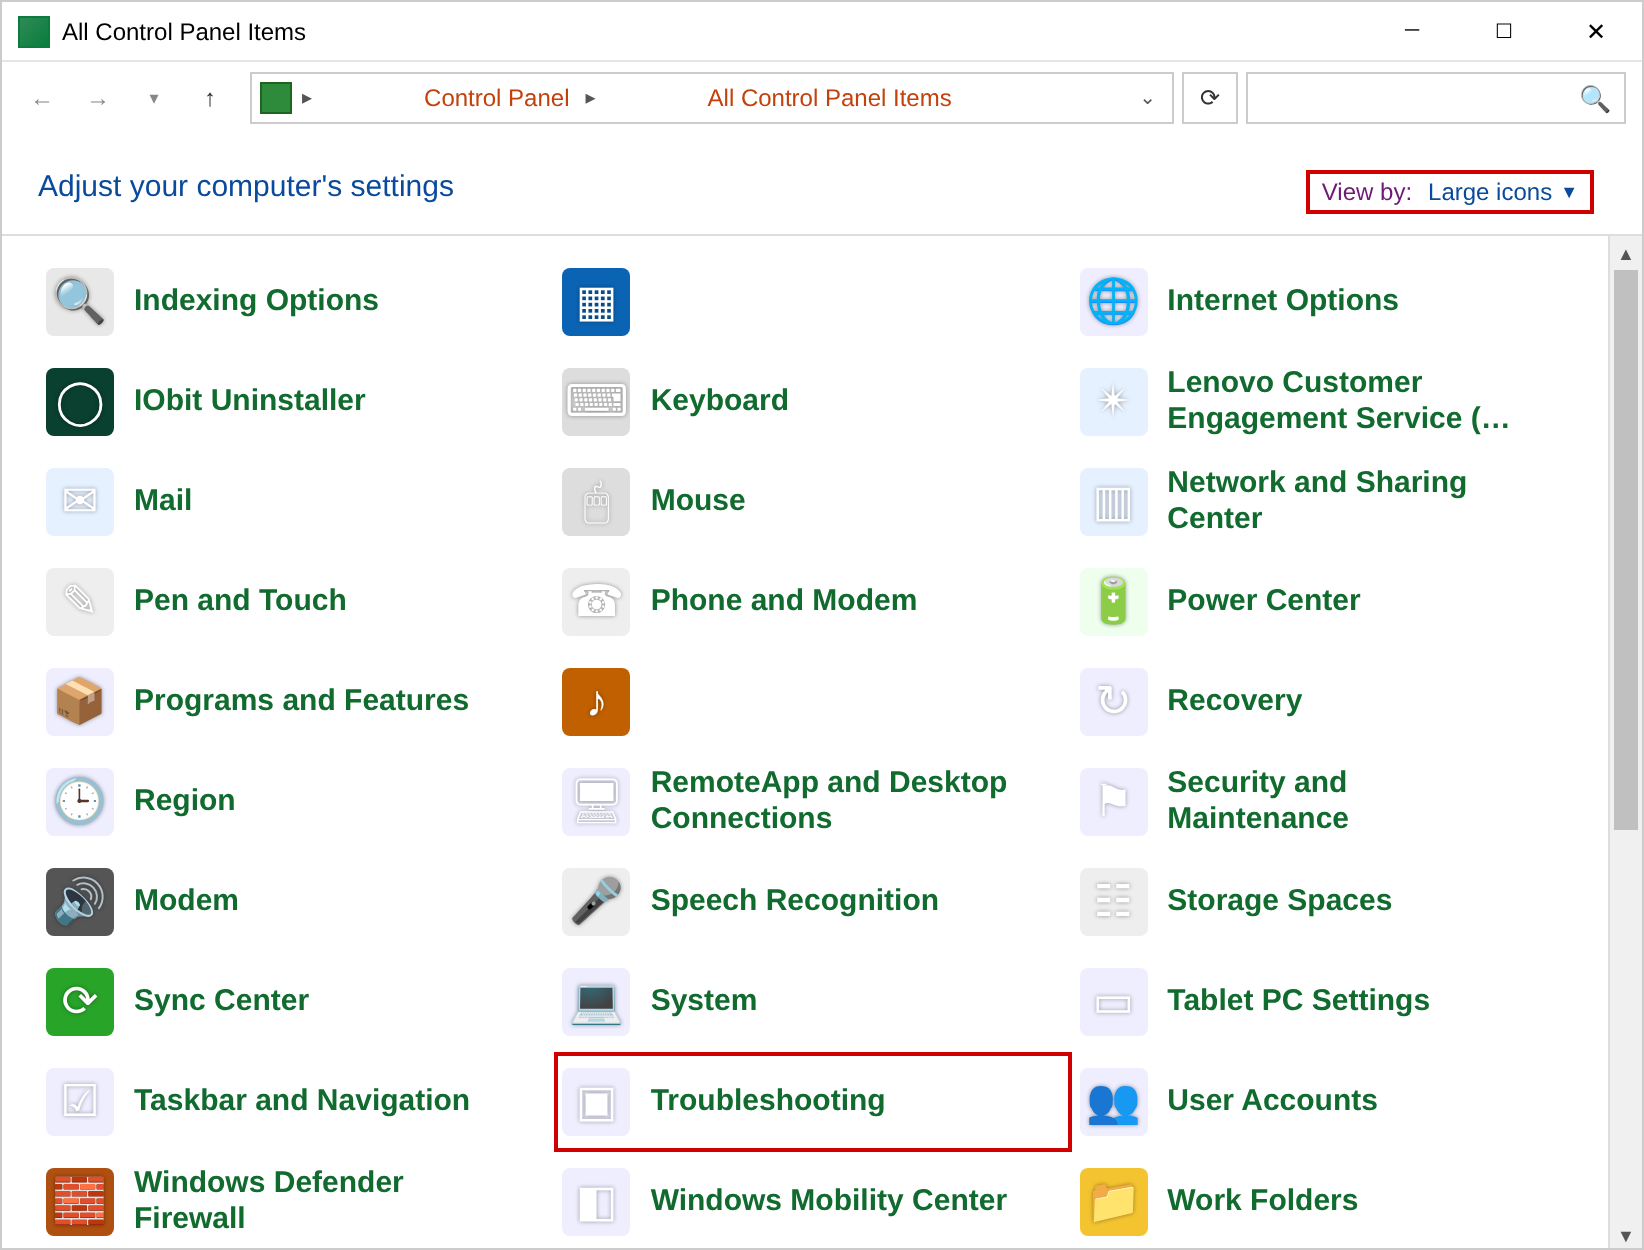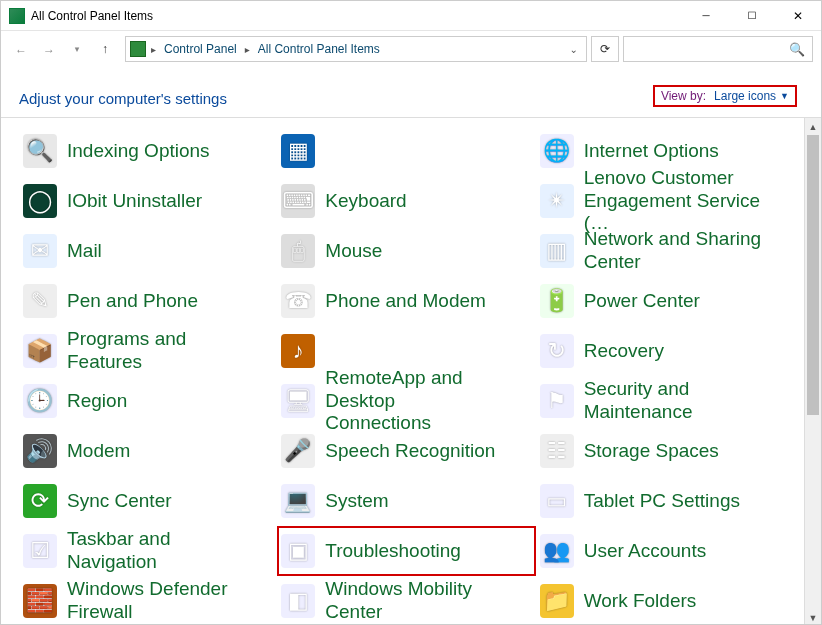--- a/index.html
+++ b/index.html
@@ -61,21 +61,21 @@
     padding: 0 4px;
     gap: 4px;
     margin-left: 4px;
   }
   .address-bar .crumb-icon {
     width:16px; height:16px;
     background:#2e8b3c;
     border:1px solid #1a661f;
     position: relative;
   }
-  .crumb { color:#0c4a6e; padding:0 3px; }
+  .crumb { color:#c2410c; padding:0 3px;margin-left:48px; }
   .crumb-arrow { color:#555; font-size:10px; padding:0 1px; }
   .addr-drop { margin-left:auto; color:#555; font-size:10px; padding:0 4px;}
   .refresh-btn {
     width:28px; height:26px;
     border:1px solid #ccc;
     display:flex; align-items:center; justify-content:center;
     color:#333;
   }
   .search-box {
     width: 190px; height:26px;
@@ -84,21 +84,21 @@
     padding:0 6px;
   }
   .search-box input {
     border:none; outline:none; flex:1; font-size:12px; background:transparent;
   }
   .search-box .search-icon { color:#555; font-size:13px; }
 
   
   .subheader {
     display:flex;
-    align-items:flex-end;
+    align-items:flex-start;
     padding: 18px 24px 10px 18px;
   }
   .adjust-title {
     color:#0a4a9c;
     font-size:15px;
   }
   .viewby-wrap {
     margin-left:auto;
     border:2px solid #d10000;
     padding:2px 6px;
@@ -134,23 +134,24 @@
     padding:2px 4px;
     color:#116b2e;
   }
   .cp-item .icon {
     width:34px; height:34px;
     flex-shrink:0;
     display:flex; align-items:center; justify-content:center;
     font-size:22px;
   }
   .cp-item .label {
-    font-size:19px;
+    font-size:15px;
     line-height:1.2;
     max-width: 180px;
+    font-weight: bold;
   }
   .cp-item.highlight {
     outline:2px solid #d10000;
     outline-offset:-2px;
   }
   .scrollbar {
     width:17px;
     background:#f0f0f0;
     position:relative;
     border-left:1px solid #ddd;
@@ -240,21 +241,21 @@
       <div class="cp-item">
         <div class="icon" style="background: rgb(221, 221, 221); border-radius: 4px; color: rgb(255, 255, 255); text-shadow: rgba(0, 0, 0, 0.4) 0px 0px 2px;">🖱</div>
         <div class="label">Mouse</div>
       </div>
       <div class="cp-item">
         <div class="icon" style="background: rgb(230, 241, 255); border-radius: 4px; color: rgb(255, 255, 255); text-shadow: rgba(0, 0, 0, 0.4) 0px 0px 2px;">▥</div>
         <div class="label">Network and Sharing Center</div>
       </div>
       <div class="cp-item">
         <div class="icon" style="background: rgb(238, 238, 238); border-radius: 4px; color: rgb(255, 255, 255); text-shadow: rgba(0, 0, 0, 0.4) 0px 0px 2px;">✎</div>
-        <div class="label">Pen and Phone</div>
+        <div class="label">Pen and Touch</div>
       </div>
       <div class="cp-item">
         <div class="icon" style="background: rgb(238, 238, 238); border-radius: 4px; color: rgb(255, 255, 255); text-shadow: rgba(0, 0, 0, 0.4) 0px 0px 2px;">☎</div>
         <div class="label">Phone and Modem</div>
       </div>
       <div class="cp-item">
         <div class="icon" style="background: rgb(238, 255, 238); border-radius: 4px; color: rgb(255, 255, 255); text-shadow: rgba(0, 0, 0, 0.4) 0px 0px 2px;">🔋</div>
         <div class="label">Power Center</div>
       </div>
       <div class="cp-item">

